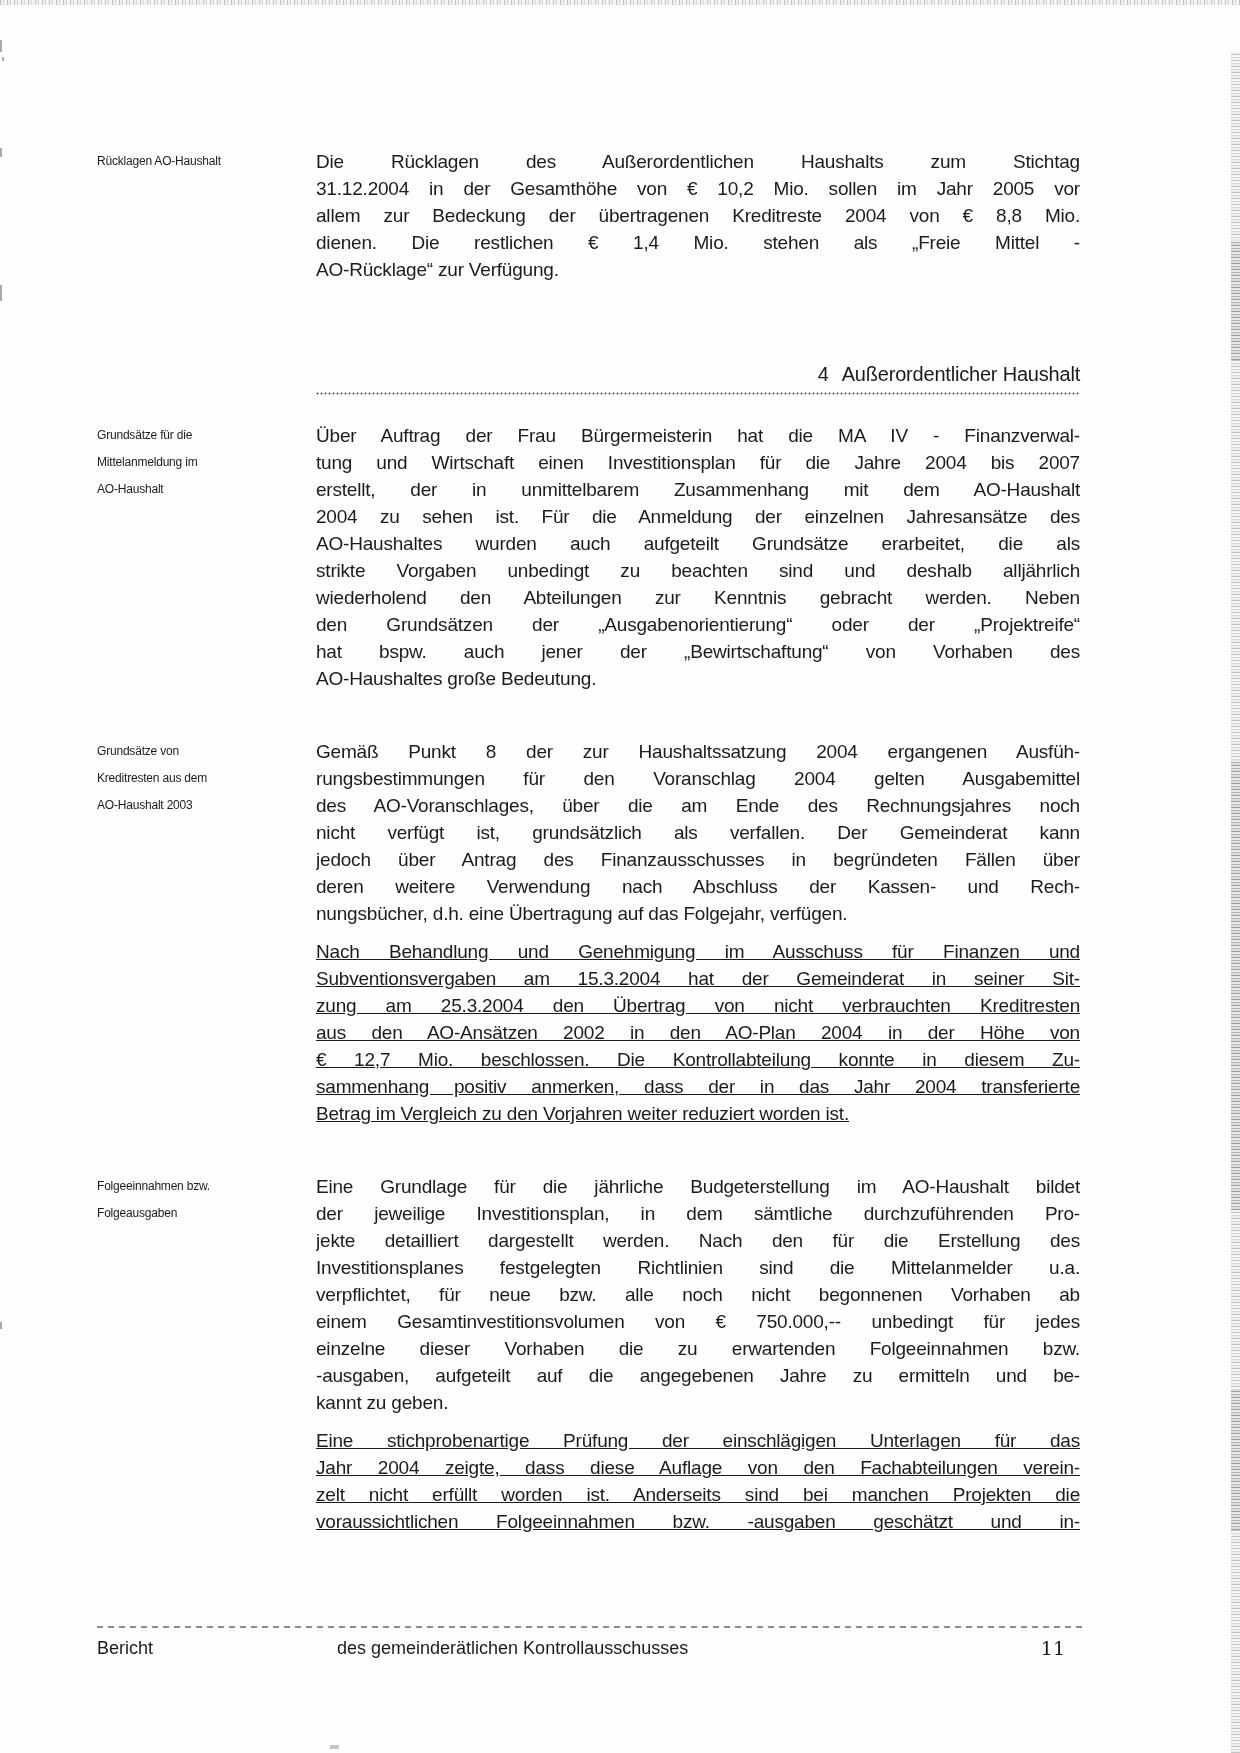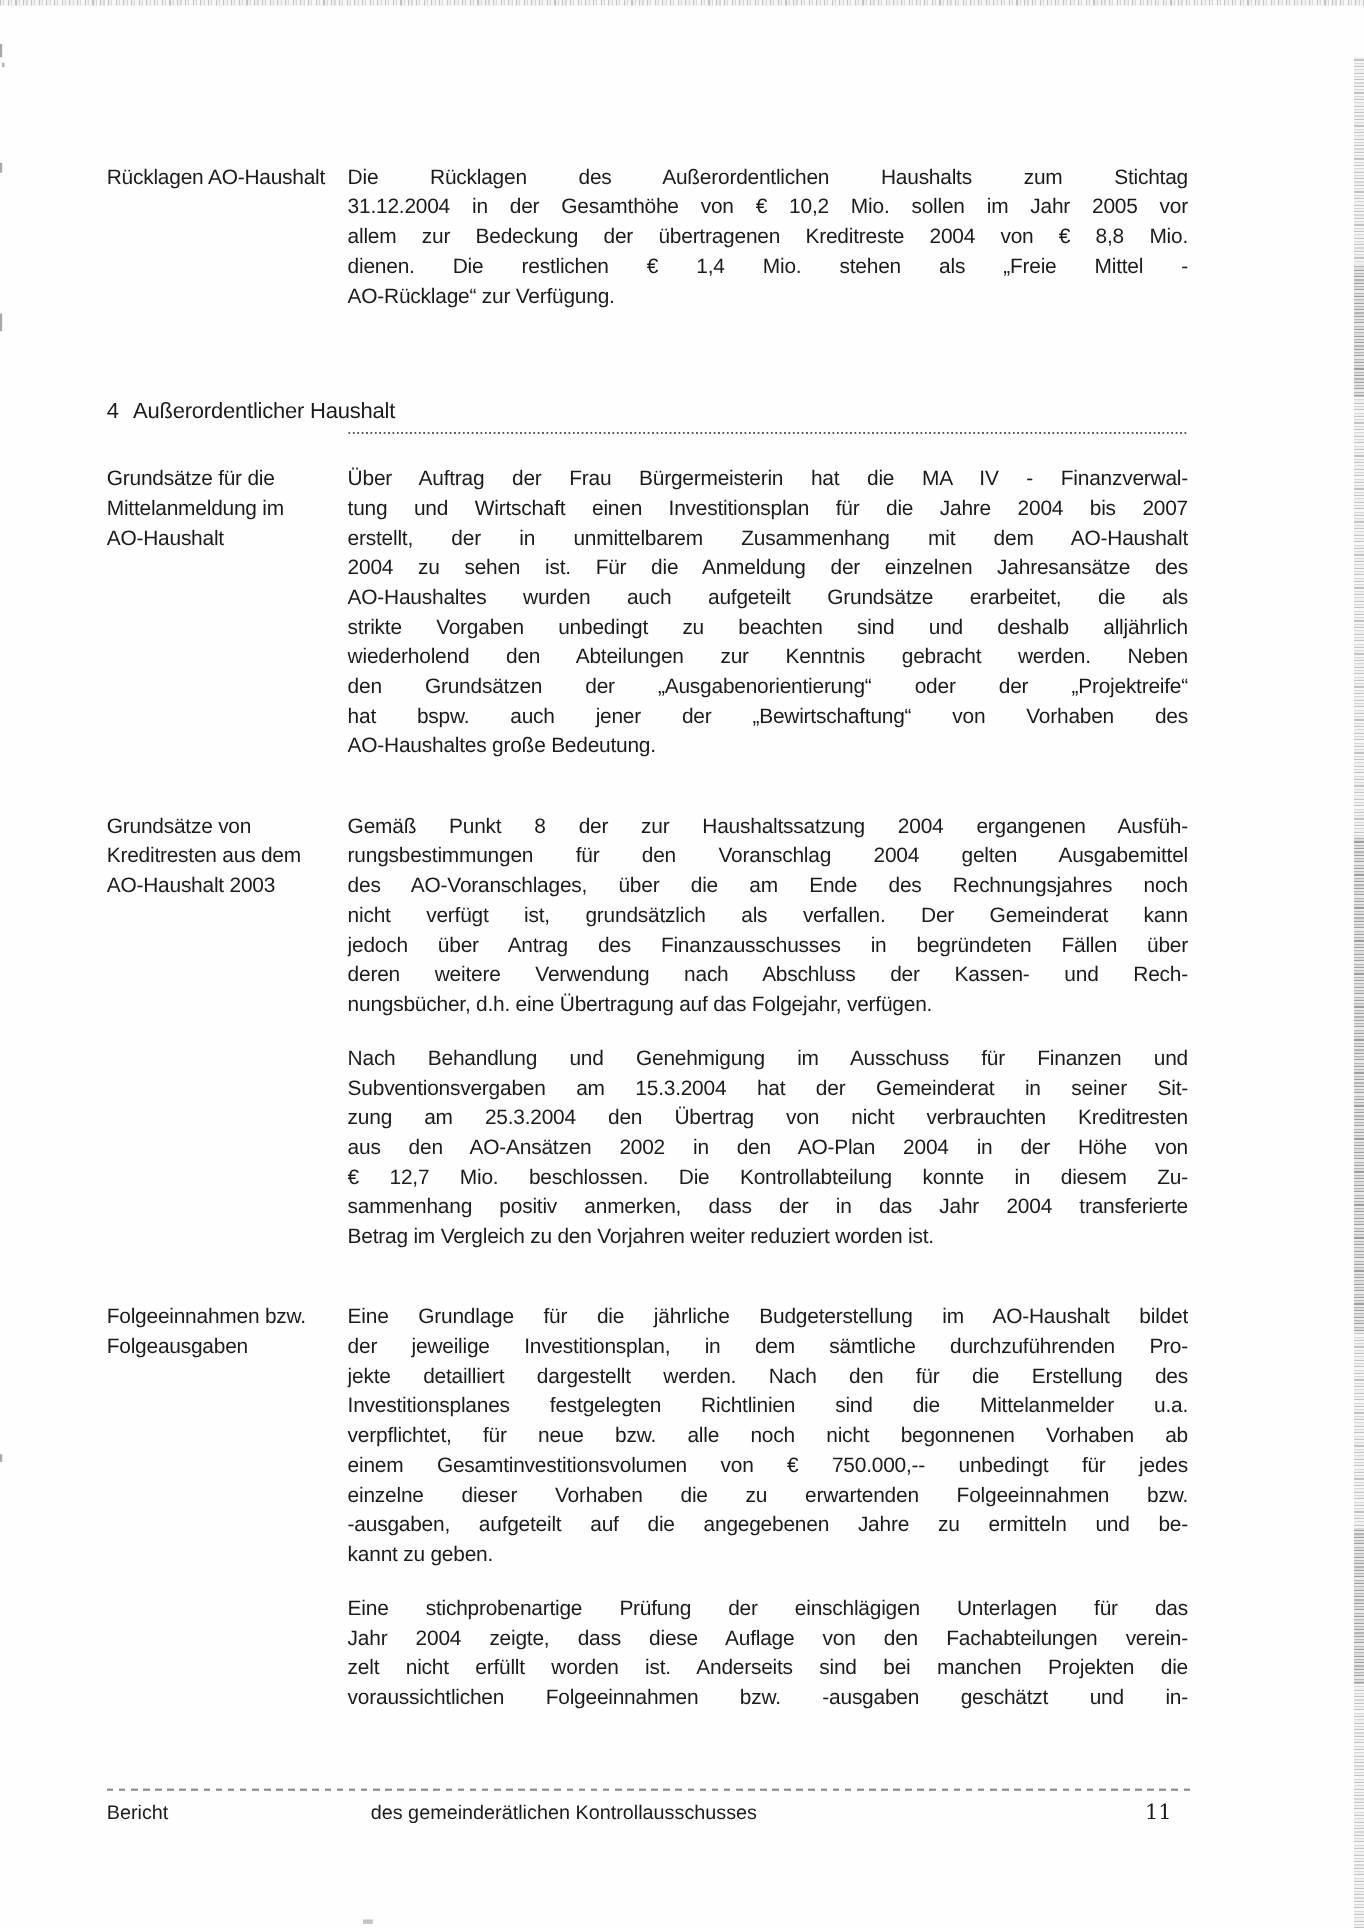--- a/index.html
+++ b/index.html
@@ -35,30 +35,30 @@
   .sp2 { left:0; top:148px; width:2px; height:9px; }
   .sp3 { left:0; top:285px; width:2px; height:16px; }
   .sp4 { left:2px; top:57px; width:2px; height:4px; }
   .sp5 { left:0; top:1322px; width:2px; height:7px; }
   .sp6 { left:330px; top:1745px; width:9px; height:4px; background:#c4c4c4; }
 
   
   .flow { position:absolute; left:97px; top:148px; width:983px; }
   .block { display:flex; }
   .block + .block { margin-top:46px; }
-  .label-col { flex:0 0 219px; width:219px; font-size:19px; line-height:27px; letter-spacing:-0.2px; }
+  .label-col { flex:0 0 219px; width:219px; font-size:12px; line-height:27px; letter-spacing:-0.2px; }
   .body-col  { flex:0 0 764px; width:764px; font-size:19px; line-height:27px; letter-spacing:-0.2px; }
-  .para + .para { margin-top:22px; }
+  .para + .para { margin-top:11px;text-decoration:underline; }
   .tl { height:27px; overflow:hidden; }
   .jl { text-align:justify; text-align-last:justify; }
   .ll { text-align:left; }
 
   
   .rule-header-row { margin-top:78px; margin-bottom:26px; }
-  .section-header { text-align:left; font-size:20px; line-height:27px; letter-spacing:-0.2px; }
+  .section-header { text-align:right; font-size:20px; line-height:27px; letter-spacing:-0.2px; }
   .sec-num { margin-right:13px; }
   .dotted-rule {
     margin-left:219px; width:764px; height:4px; margin-top:4px;
     background-image:radial-gradient(circle at 1.5px 1.5px, #4c4c4c 0.9px, transparent 1.1px);
     background-size:4px 4px; background-repeat:repeat-x;
   }
 
   
   .footer { position:absolute; left:97px; top:1626px; width:983px; }
   .dashed-rule {

